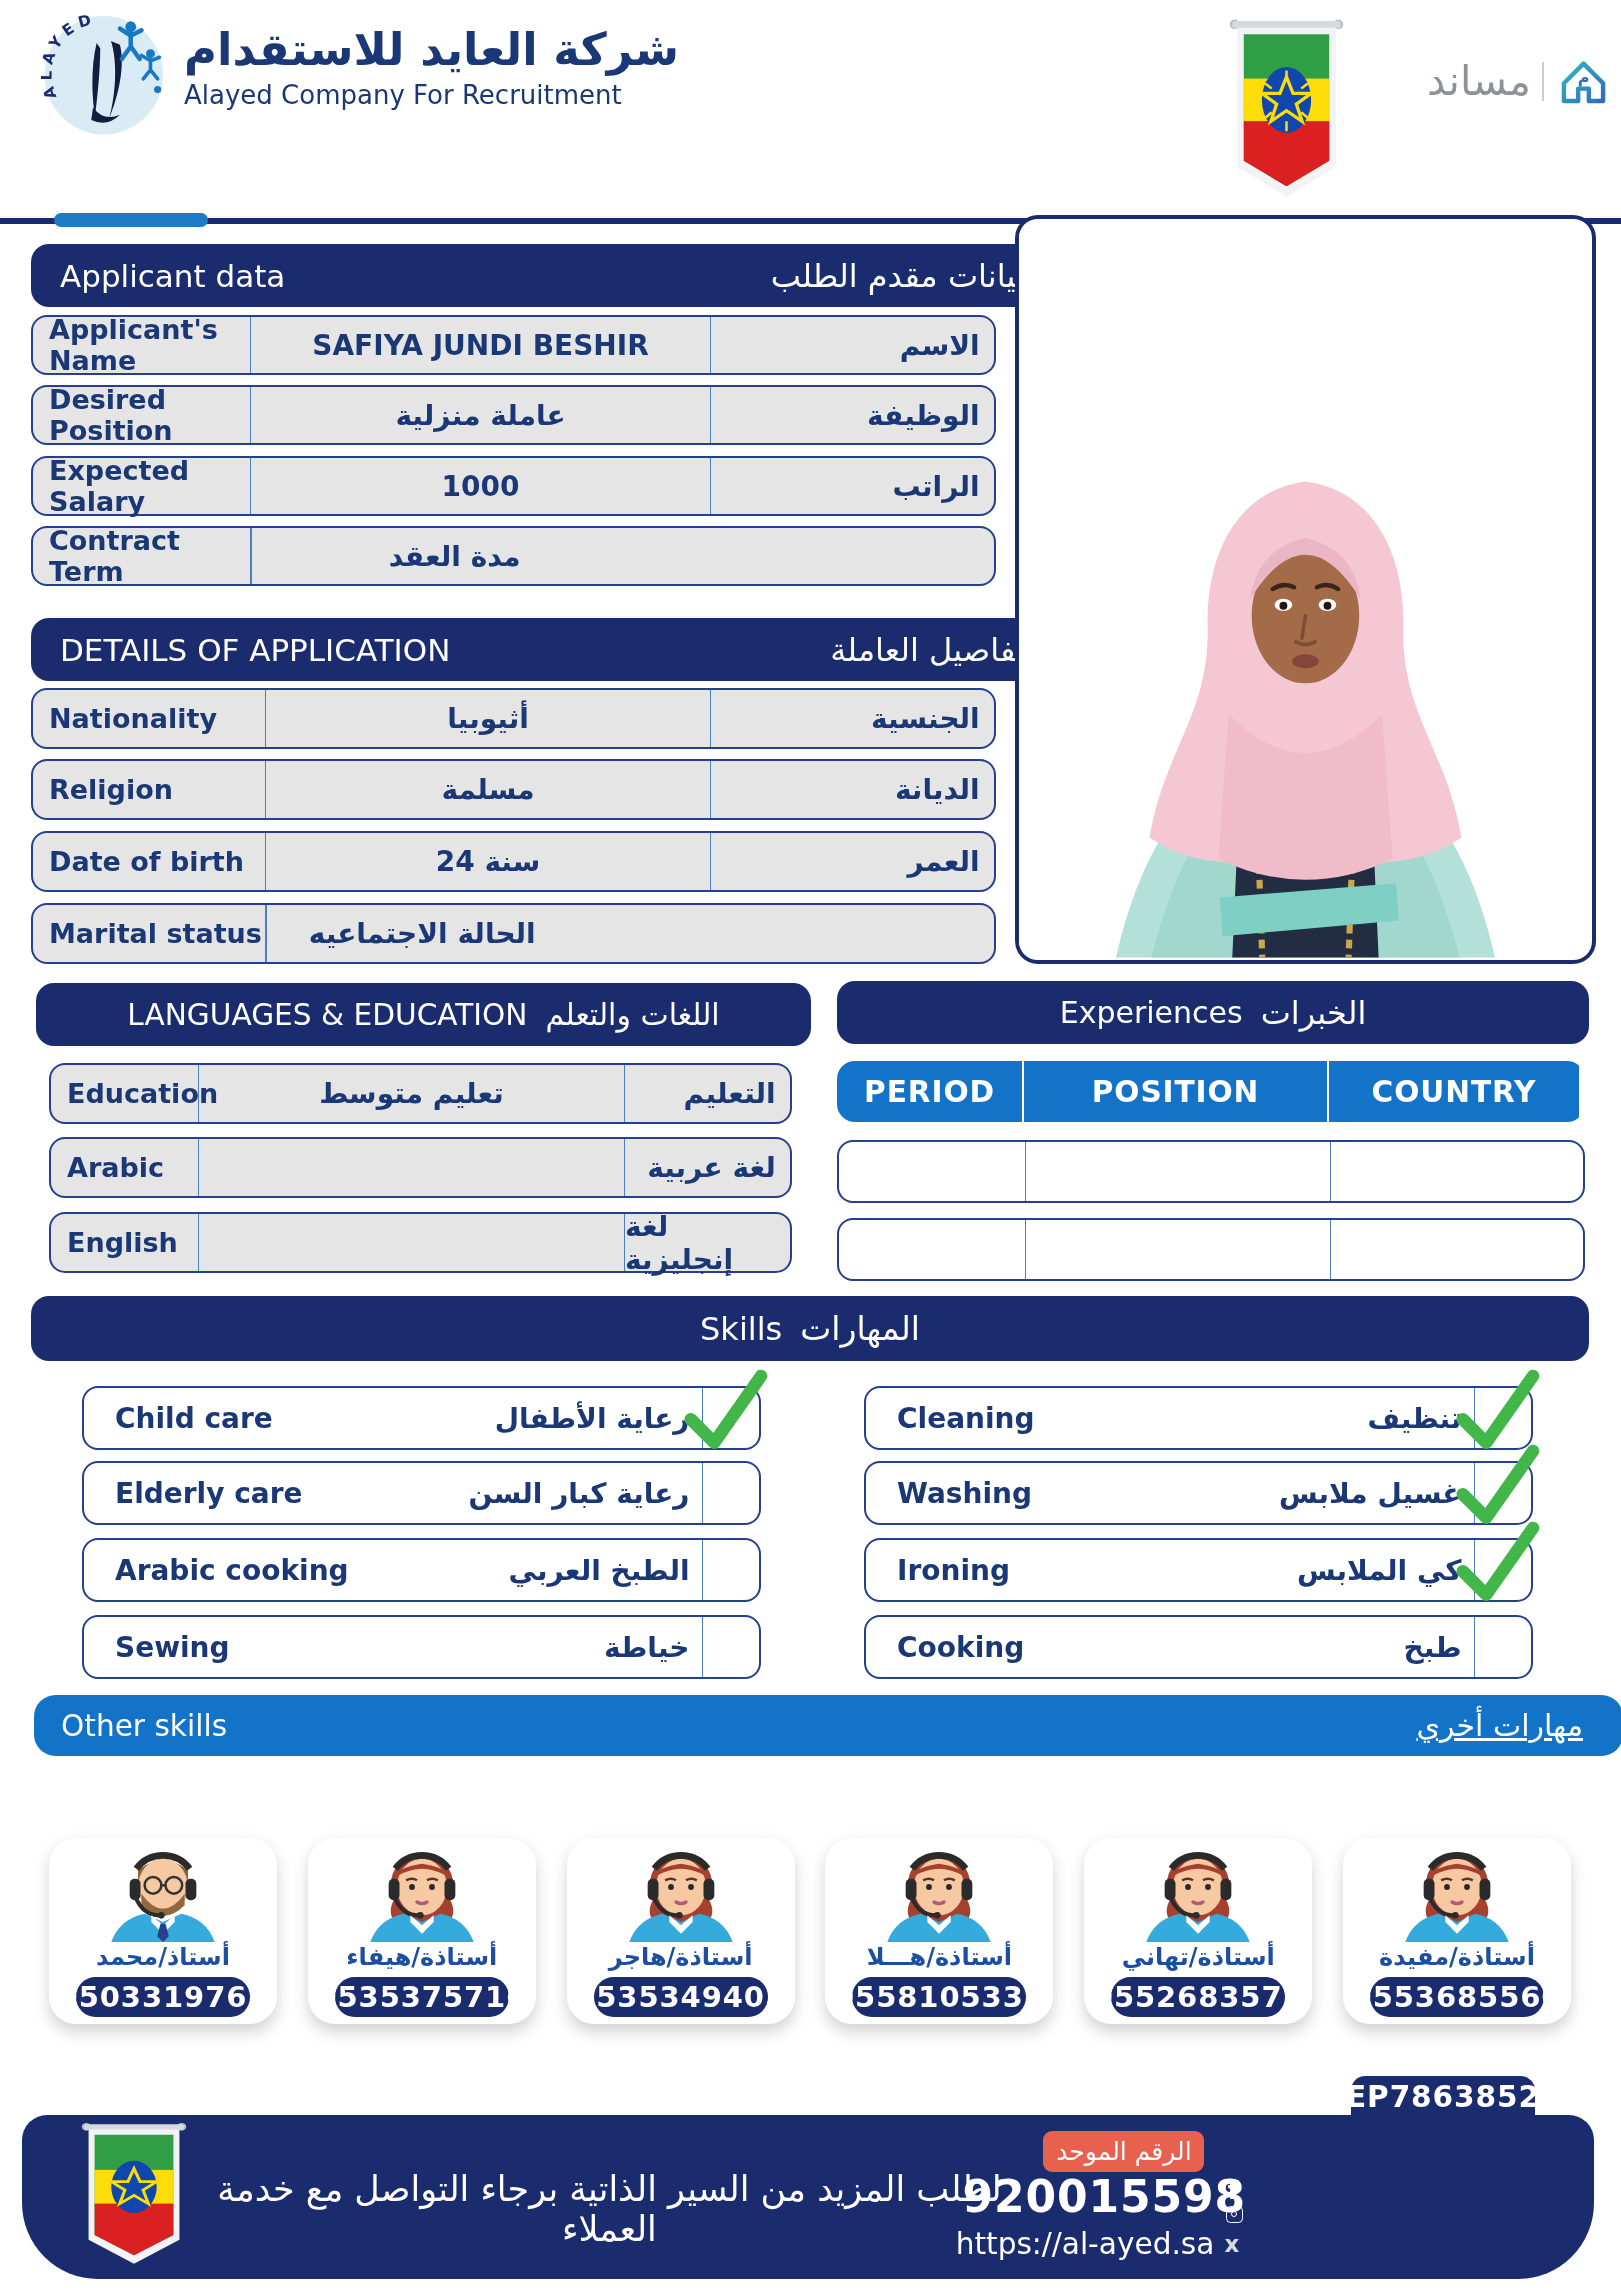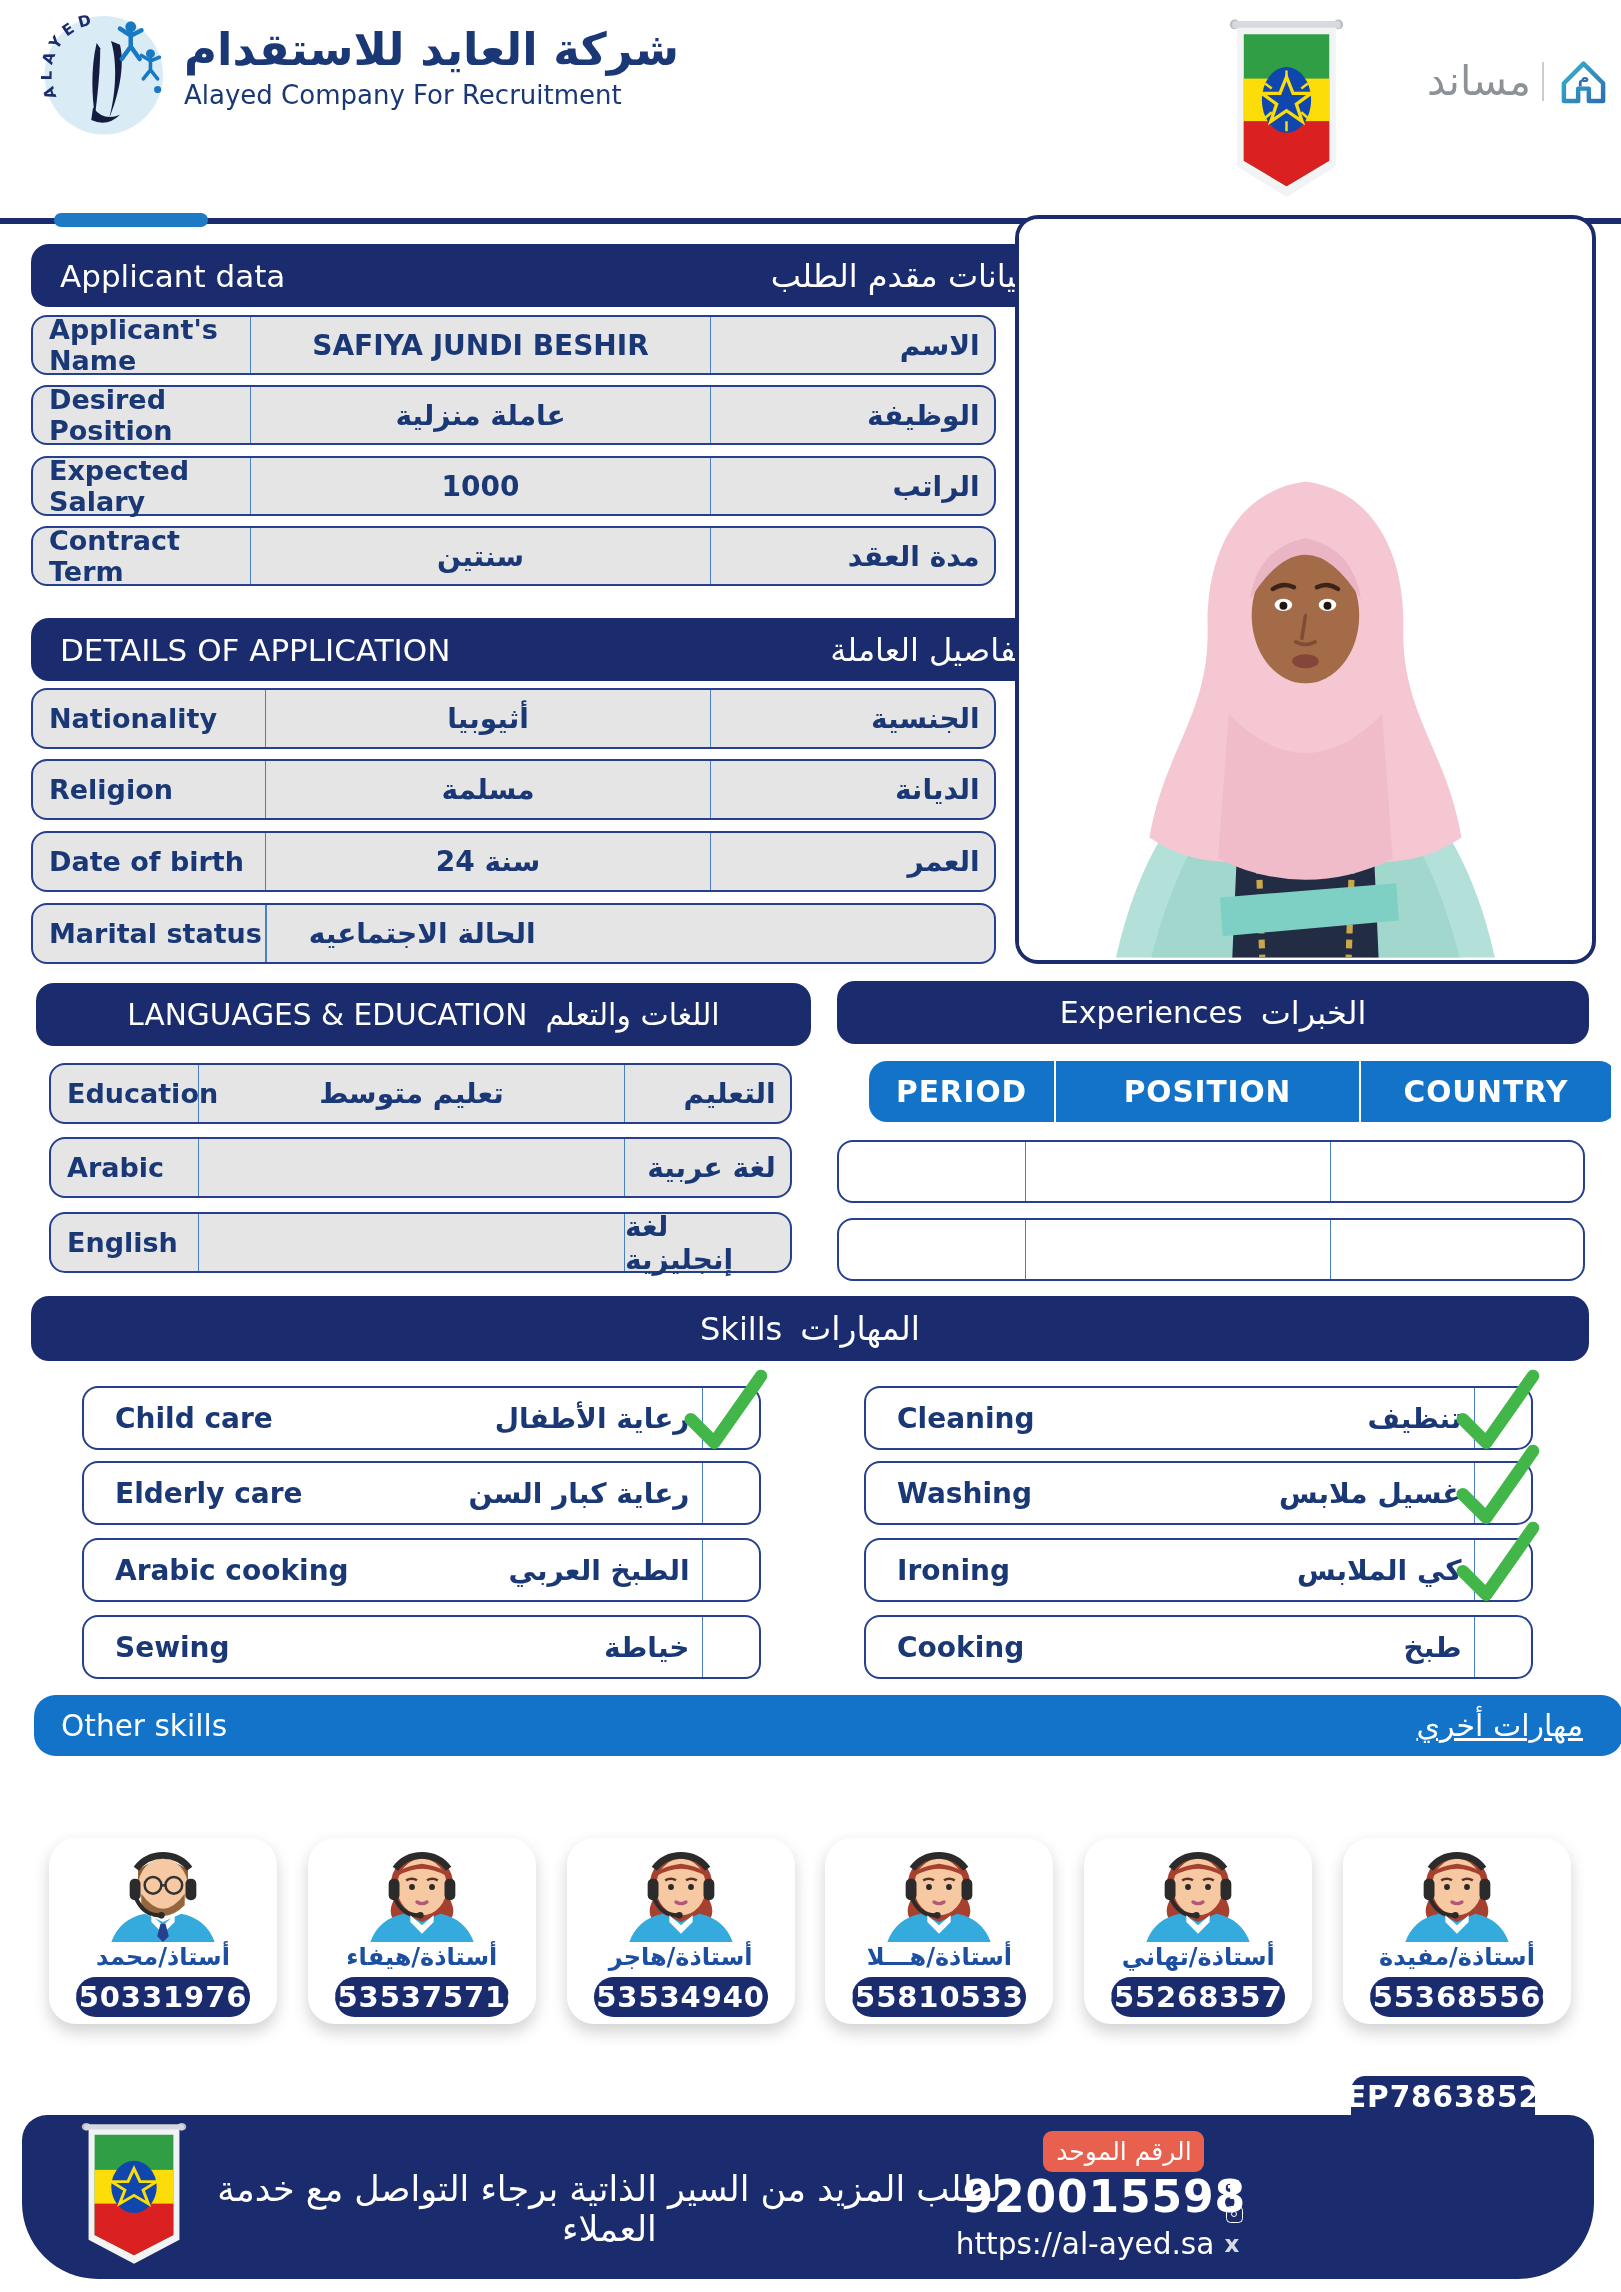--- a/index.html
+++ b/index.html
@@ -41,21 +41,21 @@
         border-right:1.8px solid #4a7fc1;box-sizing:border-box;flex-shrink:0;}
   .f-val{flex:1;display:flex;align-items:center;justify-content:center;font-size:28px;font-weight:600;}
   .f-ar{display:flex;align-items:center;justify-content:flex-end;padding-right:14.3px;font-size:28px;font-weight:600;
         border-left:1.8px solid #4a7fc1;box-sizing:border-box;flex-shrink:0;}
 
   
   .photo-frame{left:1015px;top:215px;width:581px;height:749px;border:4.5px solid #1b2c6e;
                border-radius:23px;overflow:hidden;background:#fff;box-sizing:border-box;}
 
   
-  .exp-head{left:837px;top:1061px;width:748px;height:61px;display:flex;border-radius:18px;overflow:hidden;margin-left:32px;}
+  .exp-head{left:837px;top:1061px;width:748px;height:61px;display:flex;border-radius:18px;overflow:hidden;}
   .exp-hcell{background:#1273c8;color:#fff;font-size:29.6px;font-weight:600;letter-spacing:0.9px;
              display:flex;align-items:center;justify-content:center;box-sizing:border-box;}
   .exp-hcell:not(:last-child){border-right:2.7px solid #fff;}
   .exp-row{position:absolute;left:837px;width:748px;height:63px;display:flex;background:#fff;
            border:2.7px solid #24408e;border-radius:16px;box-sizing:border-box;}
   .exp-cell{box-sizing:border-box;}
   .exp-cell:not(:last-child){border-right:1.8px solid #4a7fc1;}
 
   
   .skrow{position:absolute;height:64px;background:#fff;border:2.7px solid #24408e;border-radius:16px;
@@ -164,21 +164,20 @@
        <span class="f-val">عاملة منزلية</span>
        <span class="f-ar" style="width:284px">الوظيفة</span>
      </div>
       <div class="frow" style="left:31px;top:456px;width:965px;height:60px;">
        <span class="f-en" style="width:218px">Expected Salary</span>
        <span class="f-val">1000</span>
        <span class="f-ar" style="width:284px">الراتب</span>
      </div>
       <div class="frow" style="left:31px;top:526px;width:965px;height:60px;">
        <span class="f-en" style="width:218px">Contract Term</span>
-       <span class="f-val">سنتين</span>
        <span class="f-ar" style="width:284px">مدة العقد</span>
      </div>
     </div>
 
   <div class="abs bar bar-split details-bar">
     <span class="bar-en">DETAILS OF APPLICATION</span>
     <span class="bar-ar">تفاصيل العاملة</span>
   </div>
   <div>
       <div class="frow" style="left:31px;top:688px;width:965px;height:61px;">

